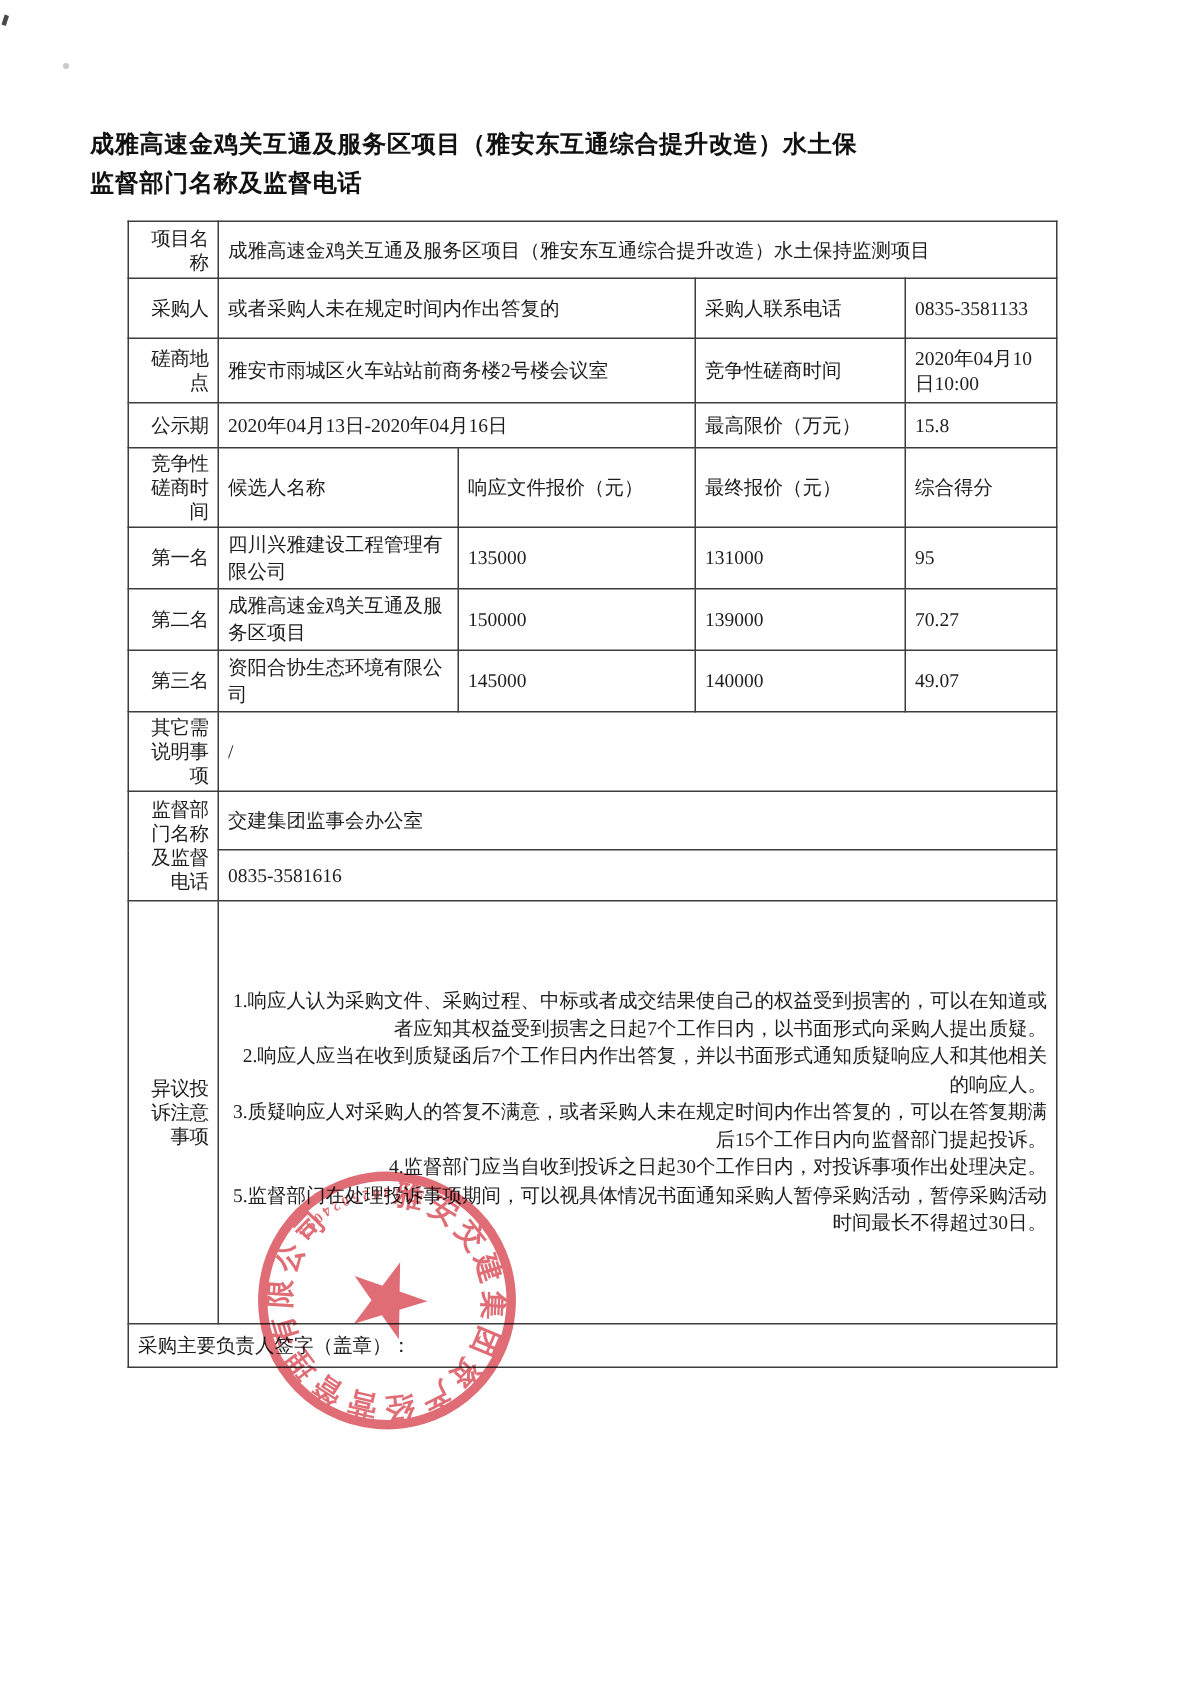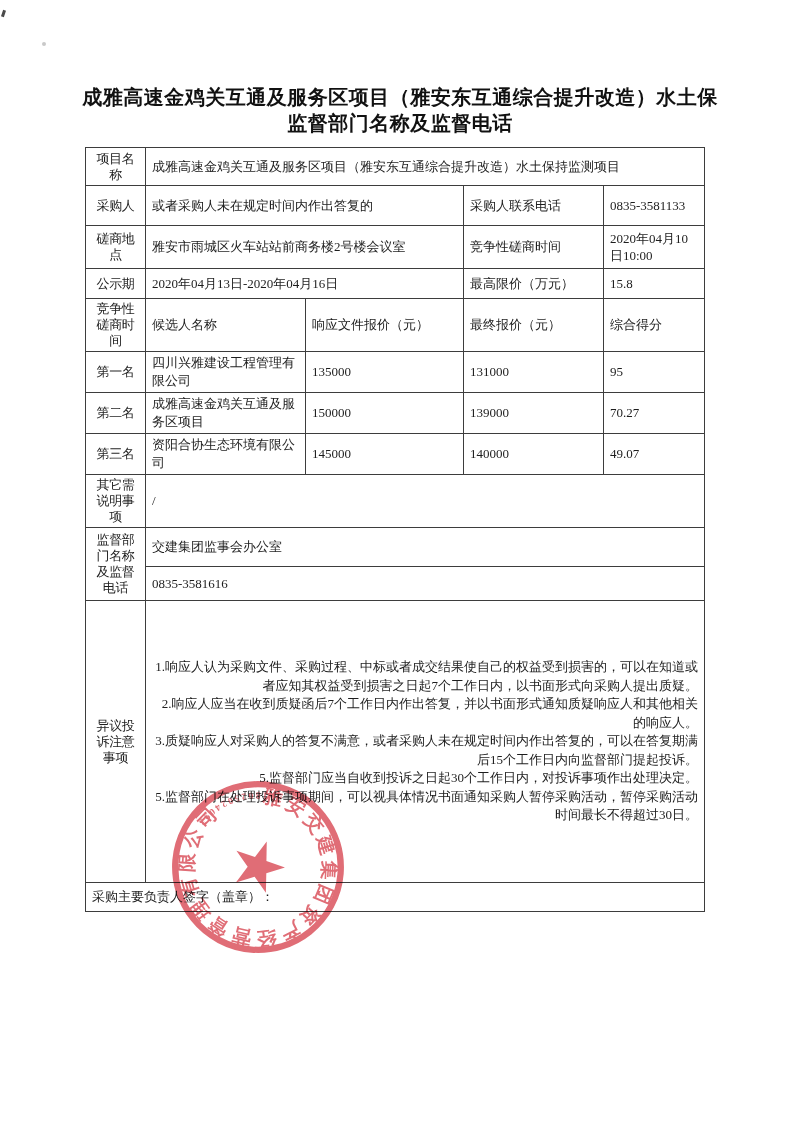--- a/index.html
+++ b/index.html
@@ -3,32 +3,32 @@
 <meta charset="utf-8">
 <style>
   html,body{margin:0;padding:0;}
   body{
     width:800px;height:1131px;position:relative;background:#ffffff;
     font-family:"Liberation Serif","DejaVu Serif",serif;color:#1d1d1d;
     overflow:hidden;
   }
   .page-title{
     position:absolute;left:60px;top:84px;width:680px;
-    text-align:center;font-weight:bold;font-size:20px;line-height:26px;
+    font-weight:bold;font-size:16px;line-height:26px;
     letter-spacing:0.5px;color:#111;
   }
   table.doc{
     position:absolute;left:85px;top:147px;width:619px;
     border-collapse:collapse;table-layout:fixed;
   }
   table.doc td{
     border:1px solid #3d3d3d;font-size:13px;vertical-align:middle;
     padding:2px 6px;color:#1d1d1d;word-break:break-all;overflow:hidden;
   }
-  td.lbl{padding:2px 3px;letter-spacing:-0.3px;text-align:center;line-height:16px;}
+  td.lbl{padding:2px 3px;letter-spacing:-0.3px;text-align:right;line-height:16px;}
   td.c{}
   td.v{text-align:left;padding-left:7px;}
   td.notes{font-size:13px;line-height:18.5px;padding:6px 8px;text-align:right;}
   td.sig{padding-left:8px;}
   .seal{
     position:absolute;left:168px;top:777px;width:180px;height:180px;
     opacity:.82;mix-blend-mode:multiply;pointer-events:none;
   }
   .speck1{position:absolute;left:2px;top:10px;width:3px;height:7px;background:#4a4a4a;transform:rotate(18deg);}
   .speck2{position:absolute;left:42px;top:42px;width:4px;height:4px;background:#c9c9c9;border-radius:50%;}
@@ -110,21 +110,21 @@
   </tr>
   <tr style="height:34px">
     <td class="c" colspan="4">0835-3581616</td>
   </tr>
   <tr style="height:282px">
     <td class="lbl">异议投诉注意事项</td>
     <td class="notes" colspan="4">
       <div>1.响应人认为采购文件、采购过程、中标或者成交结果使自己的权益受到损害的，可以在知道或者应知其权益受到损害之日起7个工作日内，以书面形式向采购人提出质疑。</div>
       <div>2.响应人应当在收到质疑函后7个工作日内作出答复，并以书面形式通知质疑响应人和其他相关的响应人。</div>
       <div>3.质疑响应人对采购人的答复不满意，或者采购人未在规定时间内作出答复的，可以在答复期满后15个工作日内向监督部门提起投诉。</div>
-      <div>5.监督部门应当自收到投诉之日起30个工作日内，对投诉事项作出处理决定。</div>
+      <div>4.监督部门应当自收到投诉之日起30个工作日内，对投诉事项作出处理决定。</div>
       <div>5.监督部门在处理投诉事项期间，可以视具体情况书面通知采购人暂停采购活动，暂停采购活动时间最长不得超过30日。</div>
     </td>
   </tr>
   <tr style="height:29px">
     <td class="sig" colspan="5">采购主要负责人签字（盖章）：</td>
   </tr>
 </tbody>
   </table>
 
 <svg class="seal" id="seal-svg" viewBox="0 0 200 200">

